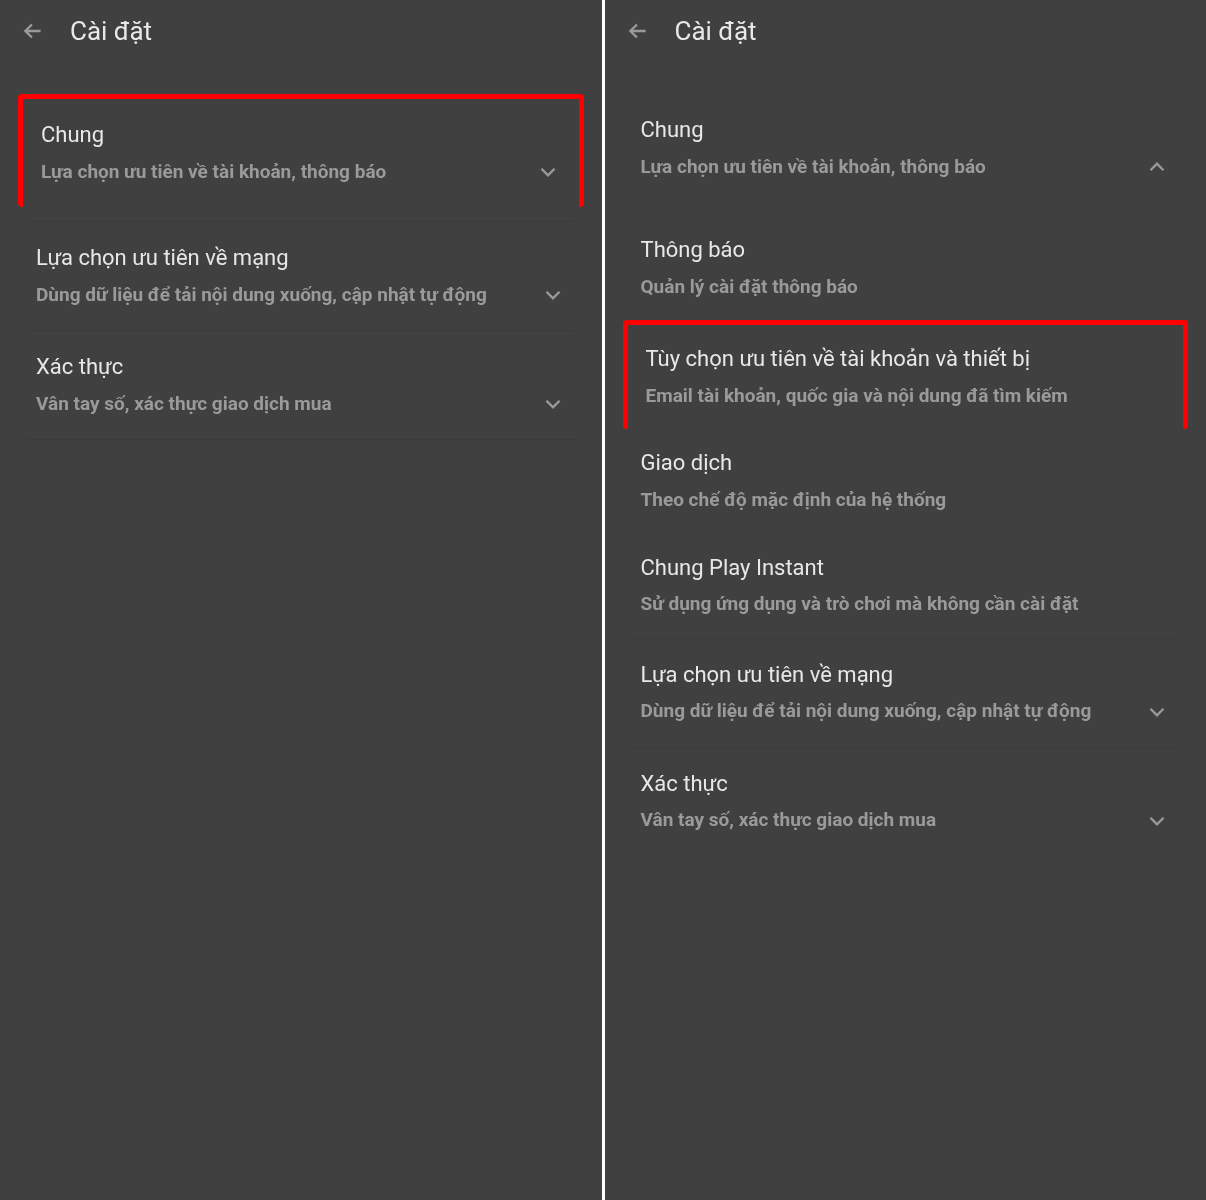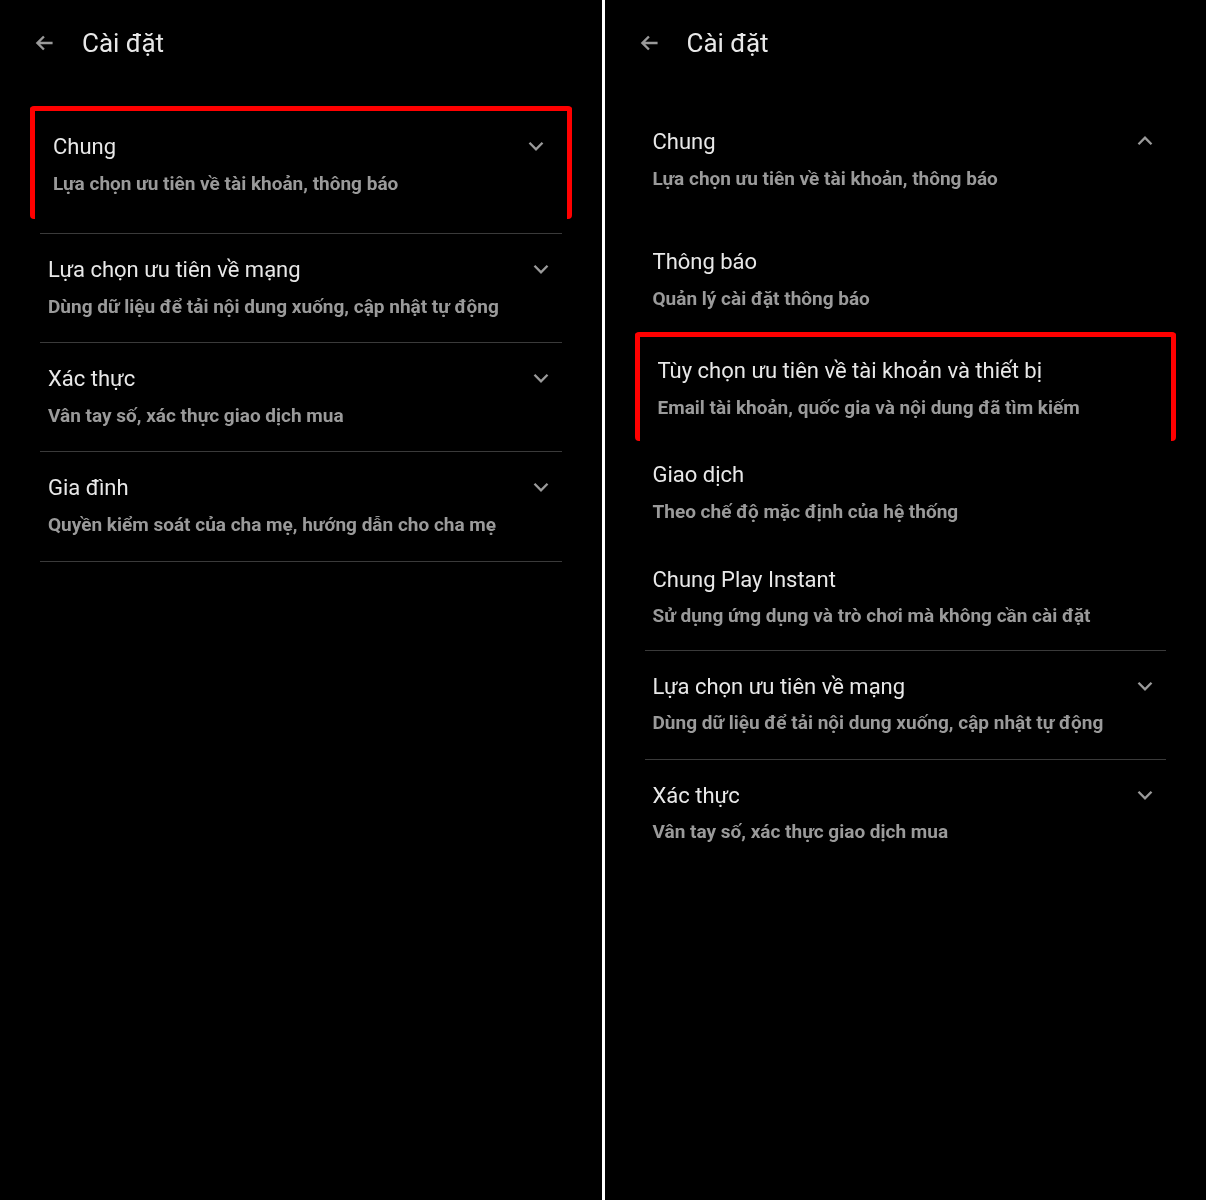--- a/index.html
+++ b/index.html
@@ -5,23 +5,23 @@
   * { margin: 0; padding: 0; box-sizing: border-box; }
   body {
     background: #1a1a1a;
     font-family: -apple-system, BlinkMacSystemFont, 'Segoe UI', Roboto, sans-serif;
     width: 1206px;
     height: 1200px;
     display: flex;
   }
   .screen {
     width: 50%;
-    background: #000000;
+    background: #404040;
     position: relative;
-    padding: 12px;
+    padding: 0;
   }
   .divider {
     width: 3px;
     background: #ffffff;
     height: 100%;
   }
   .header {
     display: flex;
     align-items: center;
     padding: 16px 20px 18px 20px;
@@ -39,21 +39,21 @@
     color: #e8e8e8;
     font-size: 26px;
     font-weight: 400;
   }
   .content {
     padding: 0 28px 0 28px;
   }
   .item {
     padding: 22px 8px 22px 8px;
     display: flex;
-    align-items: flex-start;
+    align-items: flex-end;
     justify-content: space-between;
     border-bottom: 1px solid #3a3a3a;
     cursor: pointer;
     position: relative;
   }
   .item.no-border { border-bottom: none; }
   .item.sub { padding: 20px 8px 20px 8px; }
   .item-text { flex: 1; padding-right: 10px; }
   .item-title {
     color: #e8e8e8;
@@ -135,31 +135,20 @@
         <div class="item-title">Xác thực</div>
         <div class="item-subtitle">Vân tay số, xác thực giao dịch mua</div>
       </div>
       <div class="chevron">
         <svg viewBox="0 0 24 24" fill="none" stroke="currentColor" stroke-width="2.2">
             <path d="M6 9l6 6 6-6"></path>
           </svg>
       </div>
     </div>
 
-    <div class="item">
-      <div class="item-text">
-        <div class="item-title">Gia đình</div>
-        <div class="item-subtitle">Quyền kiểm soát của cha mẹ, hướng dẫn cho cha mẹ</div>
-      </div>
-      <div class="chevron">
-        <svg viewBox="0 0 24 24" fill="none" stroke="currentColor" stroke-width="2.2">
-            <path d="M6 9l6 6 6-6"></path>
-          </svg>
-      </div>
-    </div>
 
 
   </div>
 </div>
 
 <div class="divider"></div>
 
 <div class="screen">
   <div class="header">
     <div class="back-arrow">

